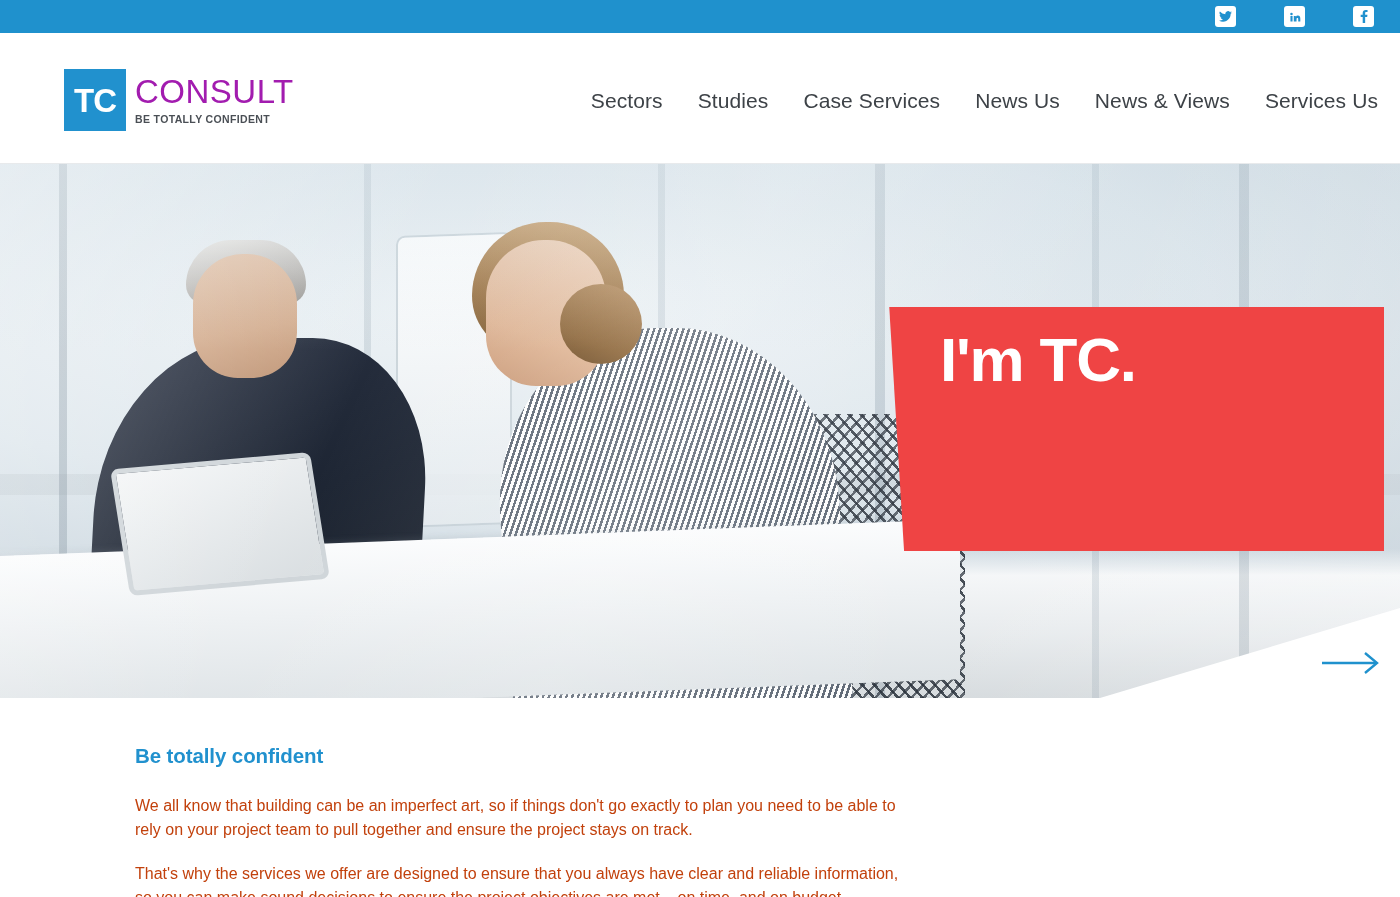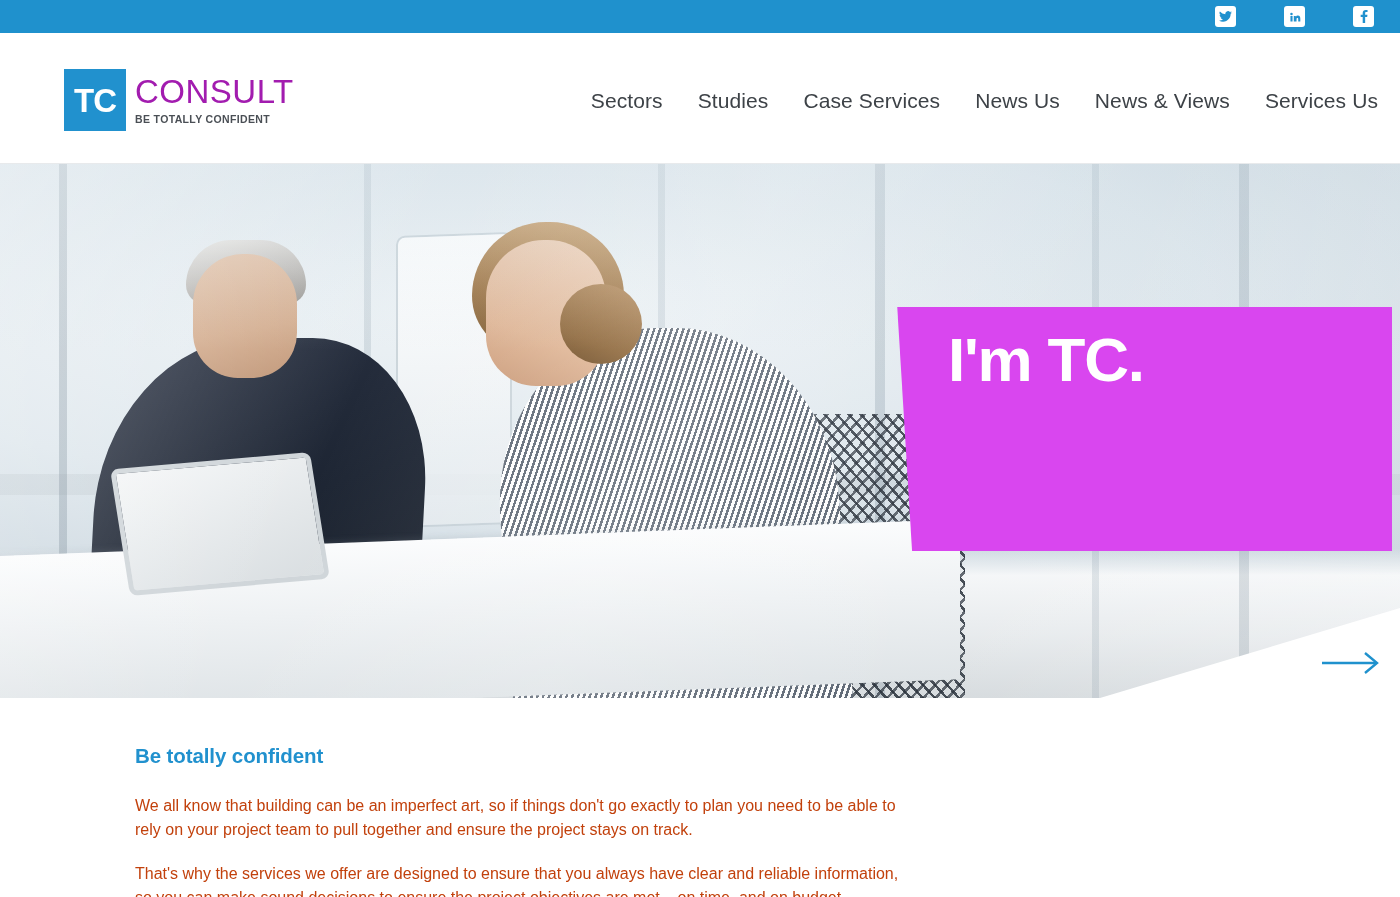--- a/index.html
+++ b/index.html
@@ -234,23 +234,23 @@
     background:
       linear-gradient(115deg, rgba(255,255,255,.34) 0%, rgba(255,255,255,0) 28%,
                       rgba(255,255,255,.16) 48%, rgba(255,255,255,0) 70%,
                       rgba(255,255,255,.22) 100%),
       linear-gradient(180deg, rgba(210,224,232,.30) 0%, rgba(255,255,255,0) 35%);
     pointer-events:none;
   }
 
   
   .hero-banner {
-    position:absolute; right:8px; top:143px;
+    position:absolute; right:16px; top:143px;
     width:570px; height:244px;
-    background:#d946ef;
+    background:#ef4444;
     clip-path:polygon(13.2% 0%, 100% 0%, 100% 100%, 15.8% 100%);
   }
   .hero-banner-inner {
     position:absolute; left:126px; top:22px; right:30px;
   }
   .hero-title {
     color:#ffffff;
     font-size:62px;
     font-weight:bold;
     letter-spacing:-1.2px;

